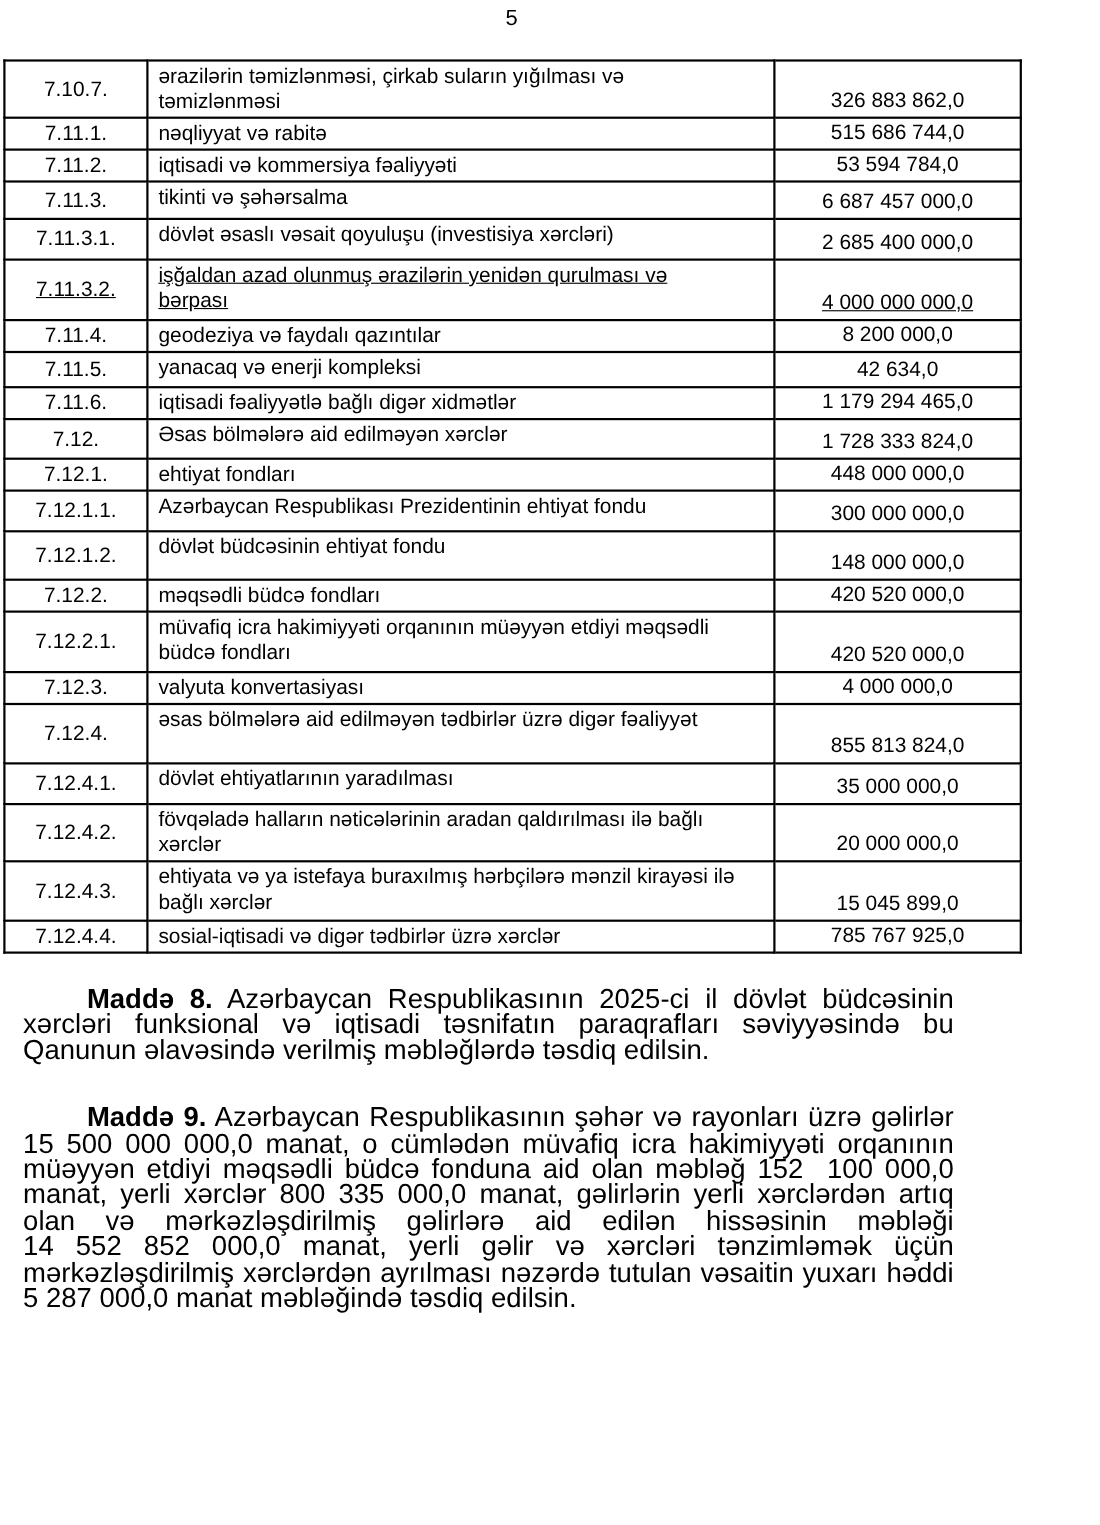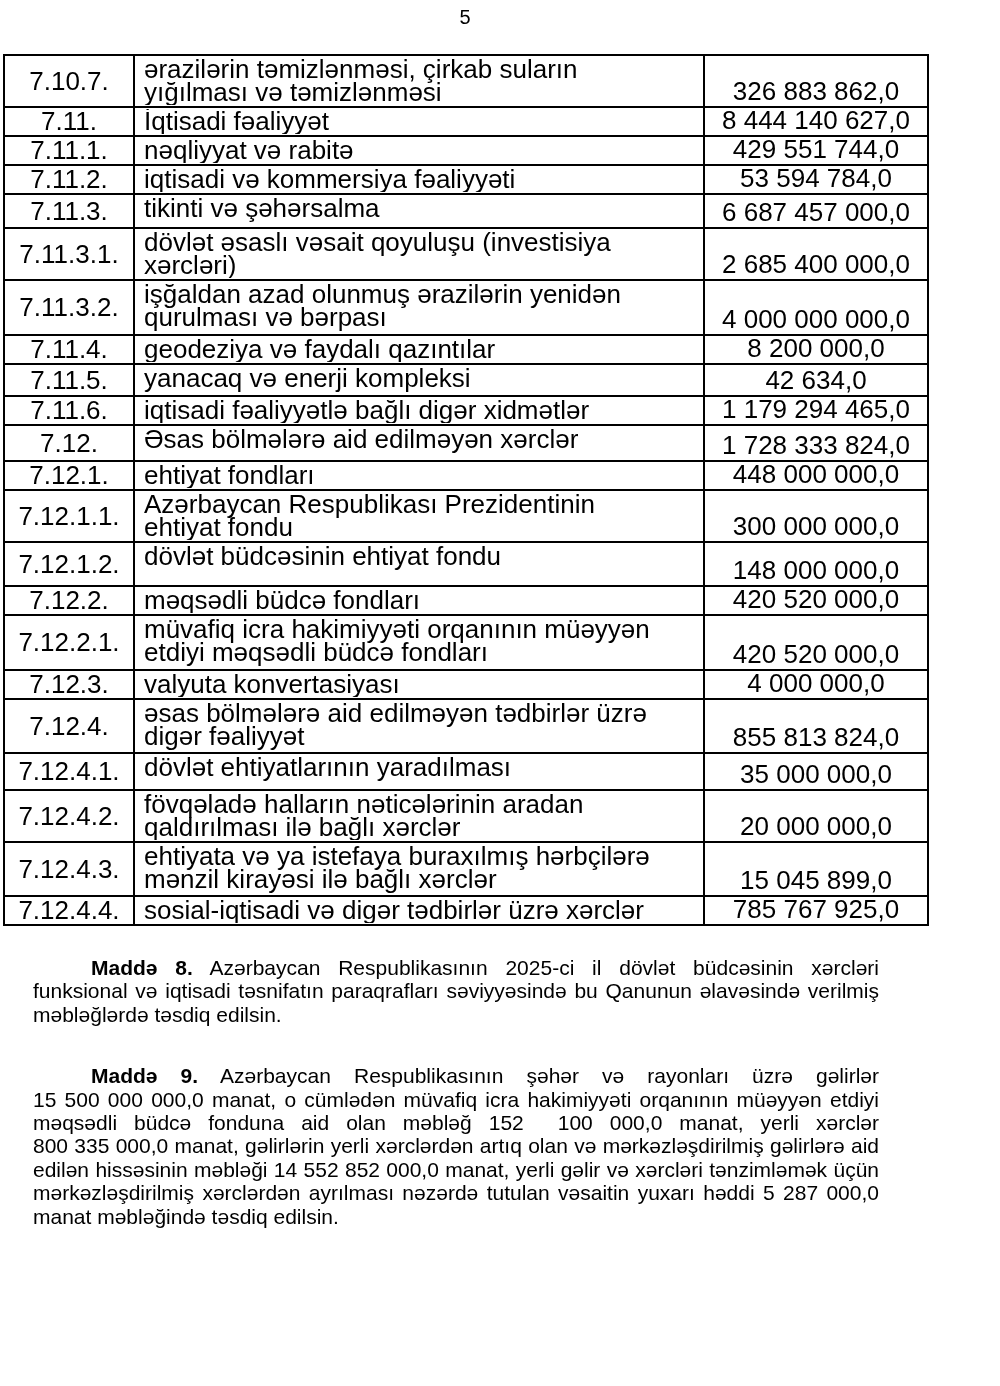--- a/index.html
+++ b/index.html
@@ -27,21 +27,21 @@
     text-align: center;
     font-size: 20px;
     line-height: 23px;
   }
   table.budget-table {
     border-collapse: collapse;
     table-layout: fixed;
     width: 924px;
     margin-left: 3px;
     margin-top: 25px;
-    font-size: 26px;
+    font-size: 19px;
     line-height: 23px;
   }
   table.budget-table td {
     border: 2px solid #000000;
     overflow: hidden;
   }
   td.code-cell {
     text-align: center;
     vertical-align: middle;
     padding: 1px 2px;
@@ -53,22 +53,22 @@
     border-radius: 13px;
   }
   td.amount-cell {
     text-align: center;
     vertical-align: bottom;
     padding: 1px 4px 3px 4px;
     white-space: nowrap;
   }
   .para {
     width: 846px;
-    margin: 0 0 0 33px;
-    font-size: 21px;
+    margin: 0 0 0 21px;
+    font-size: 25px;
     line-height: 23.4px;
     text-align: justify;
     text-indent: 58px;
   }
   .para-8 { margin-top: 30px; }
   .para-9 { margin-top: 38px; }
   .para b { font-weight: bold; }
 </style>
 </head>
 <body>
@@ -83,45 +83,40 @@
       <col style="width:570px">
       <col style="width:224px">
     </colgroup>
     <tbody id="table-body">
         <tr style="height: 50px;">
           <td class="code-cell">7.10.7.</td>
           <td class="desc-cell">ərazilərin təmizlənməsi, çirkab suların yığılması və təmizlənməsi</td>
           <td class="amount-cell">326 883 862,0</td>
         </tr>
         <tr style="height: 28px;">
-          <td class="code-cell">7.11.</td>
-          <td class="desc-cell">İqtisadi fəaliyyət</td>
-          <td class="amount-cell">8 444 140 627,0</td>
-        </tr>
-        <tr style="height: 28px;">
           <td class="code-cell">7.11.1.</td>
           <td class="desc-cell">nəqliyyat və rabitə</td>
-          <td class="amount-cell">429 551 744,0</td>
+          <td class="amount-cell">515 686 744,0</td>
         </tr>
         <tr style="height: 28px;">
           <td class="code-cell">7.11.2.</td>
           <td class="desc-cell">iqtisadi və kommersiya fəaliyyəti</td>
           <td class="amount-cell">53 594 784,0</td>
         </tr>
         <tr style="height: 34px;">
           <td class="code-cell">7.11.3.</td>
           <td class="desc-cell">tikinti və şəhərsalma</td>
           <td class="amount-cell">6 687 457 000,0</td>
         </tr>
         <tr style="height: 37px;">
           <td class="code-cell">7.11.3.1.</td>
           <td class="desc-cell">dövlət əsaslı vəsait qoyuluşu (investisiya xərcləri)</td>
           <td class="amount-cell">2 685 400 000,0</td>
         </tr>
-        <tr style="height: 55px;">
+        <tr style="height: 55px; text-decoration: underline;">
           <td class="code-cell">7.11.3.2.</td>
           <td class="desc-cell">işğaldan azad olunmuş ərazilərin yenidən qurulması və bərpası</td>
           <td class="amount-cell">4 000 000 000,0</td>
         </tr>
         <tr style="height: 28px;">
           <td class="code-cell">7.11.4.</td>
           <td class="desc-cell">geodeziya və faydalı qazıntılar</td>
           <td class="amount-cell">8 200 000,0</td>
         </tr>
         <tr style="height: 32px;">

